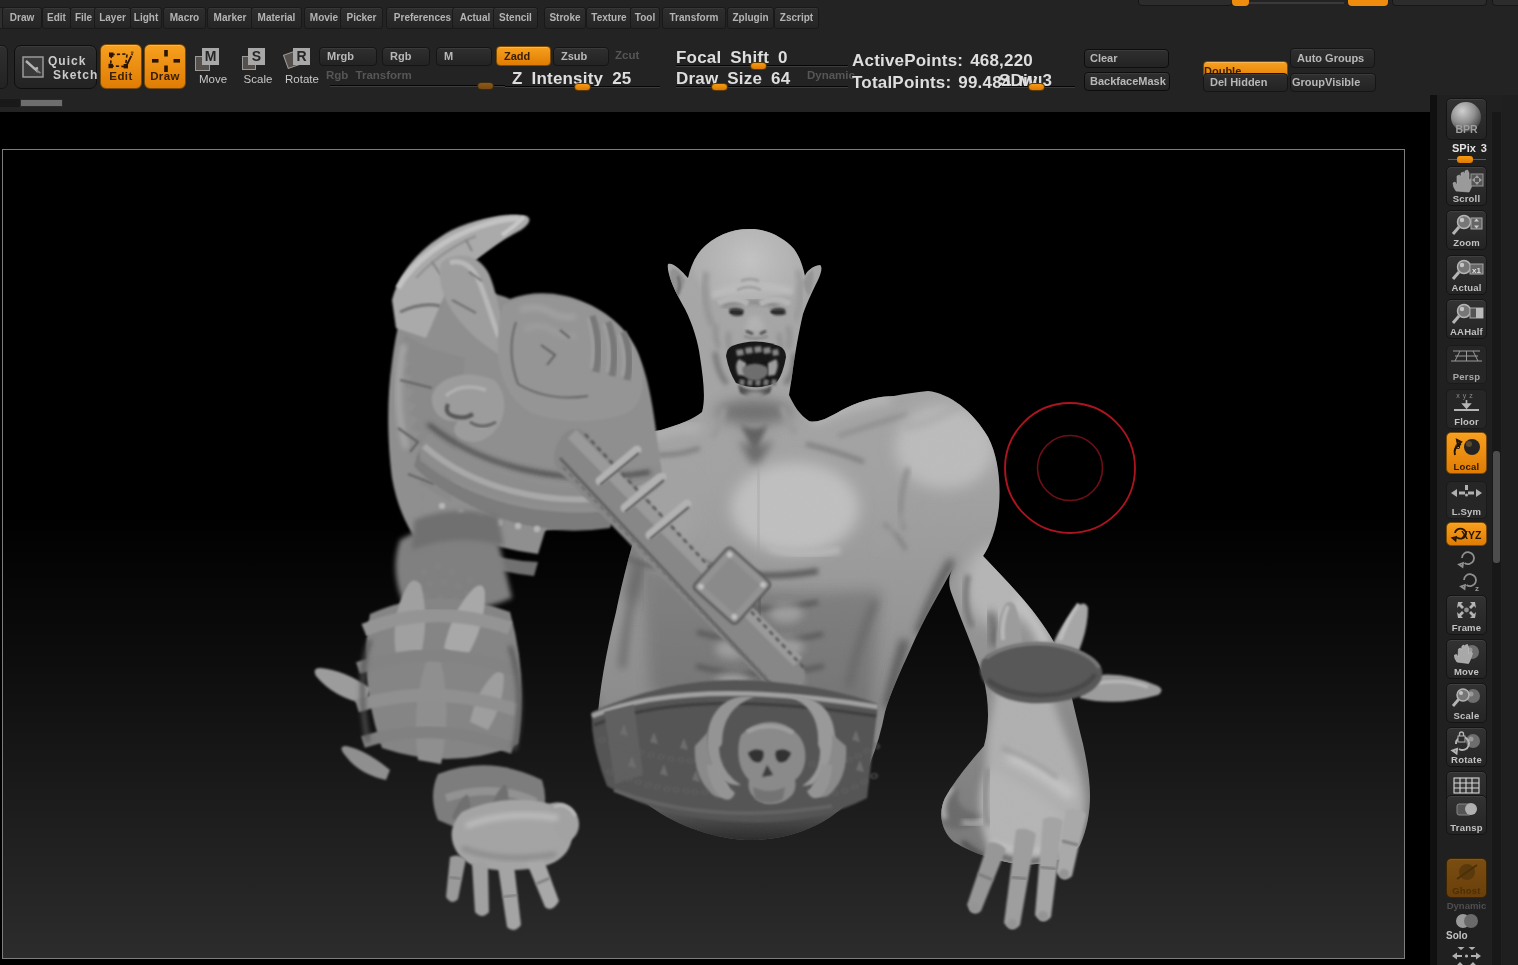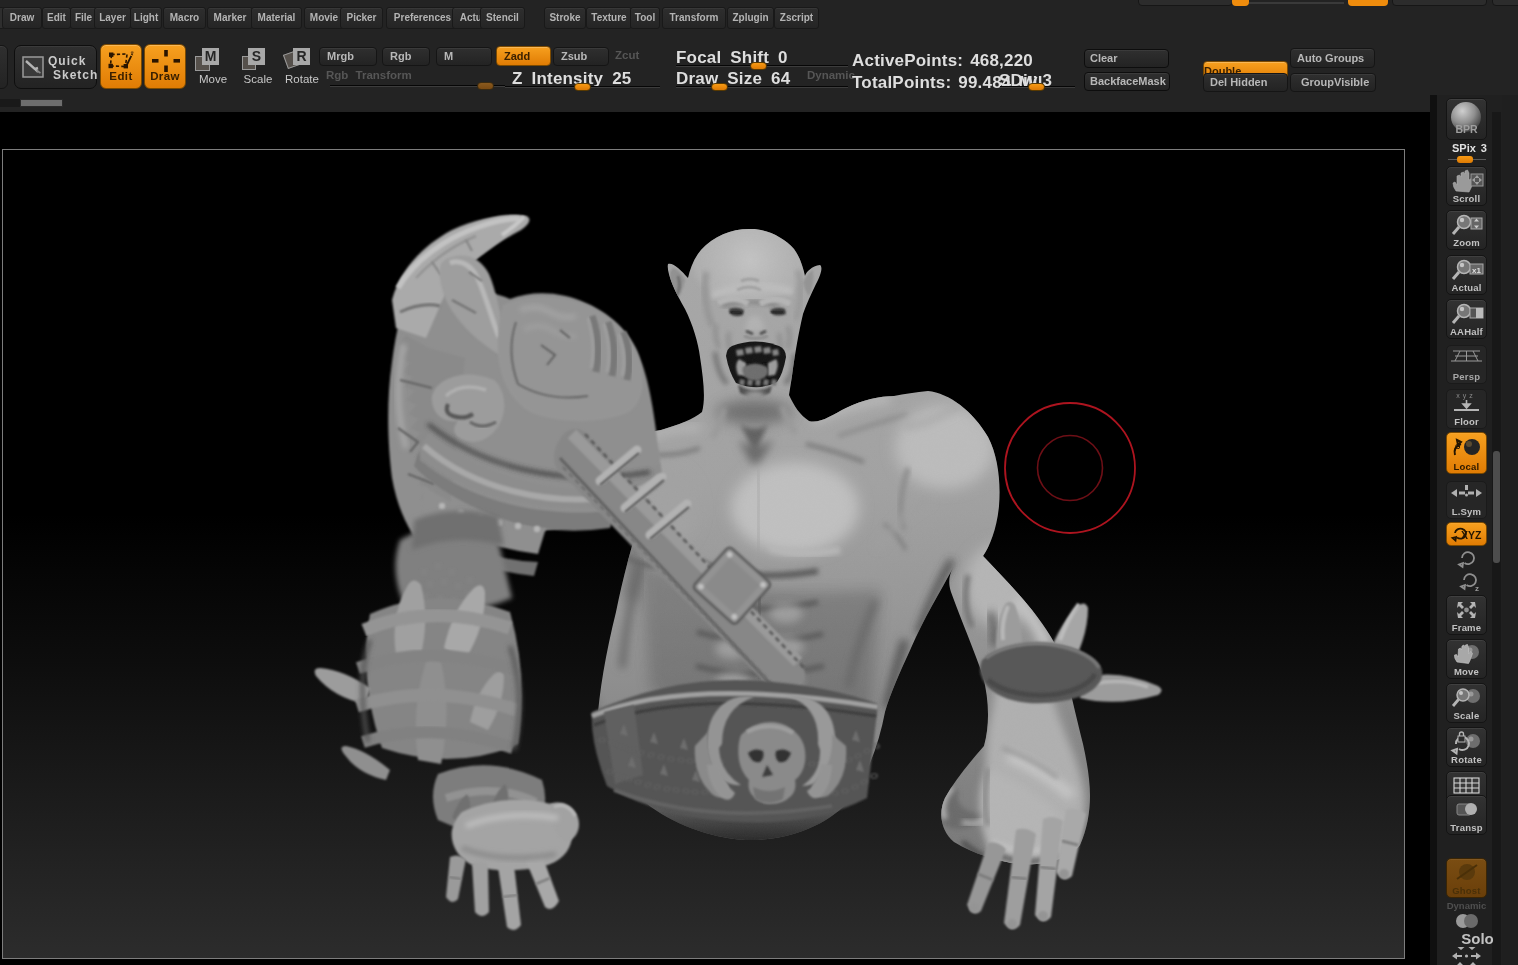--- a/index.html
+++ b/index.html
@@ -421,21 +421,21 @@
     <div class="mbtn" style="left:70px;width:27px">File</div>
     <div class="mbtn" style="left:94px;width:37px">Layer</div>
     <div class="mbtn" style="left:130px;width:32px">Light</div>
     <div class="mbtn" style="left:163px;width:43px">Macro</div>
     <div class="mbtn" style="left:207px;width:46px">Marker</div>
     <div class="mbtn" style="left:251px;width:51px">Material</div>
     <div class="mbtn" style="left:304px;width:40px">Movie</div>
     <div class="mbtn" style="left:340px;width:43px">Picker</div>
     <div class="mbtn" style="left:386px;width:73px">Preferences</div>
     <div class="mbtn" style="left:452px;width:46px">Actual</div>
-    <div class="mbtn" style="left:480px;width:45px">Stencil</div>
+    <div class="mbtn" style="left:493px;width:45px">Stencil</div>
     <div class="mbtn" style="left:544px;width:42px">Stroke</div>
     <div class="mbtn" style="left:586px;width:46px">Texture</div>
     <div class="mbtn" style="left:630px;width:30px">Tool</div>
     <div class="mbtn" style="left:662px;width:64px">Transform</div>
     <div class="mbtn" style="left:727px;width:47px">Zplugin</div>
     <div class="mbtn" style="left:774px;width:45px">Zscript</div>
 
     <div class="tbtn" style="left:-8px;top:45px;width:16px;height:44px;border-radius:6px"></div>
     <div class="tbtn" style="left:14px;top:45px;width:83px;height:44px;border-radius:7px;border:1px solid #0e0e0e">
       <svg width="22" height="22" style="position:absolute;left:7px;top:10px" viewBox="0 0 22 22">
@@ -505,21 +505,21 @@
     <div class="wlabel" style="left:852px;top:51px;word-spacing:2px">ActivePoints: 468,220</div>
     <div class="wlabel" style="left:852px;top:73px;word-spacing:2px">TotalPoints: 99.484 Mil</div>
     <div class="wlabel" style="left:999px;top:71px">SDiv 3</div>
     <div class="track" style="left:1000px;top:86px;width:75px"></div>
     <div class="handle" style="left:1028px;top:83px"></div>
     <div class="tbtn" style="left:1084px;top:49px;width:85px;height:19px;padding-left:5px;border:1px solid #0d0d0d">Clear</div>
     <div class="tbtn" style="left:1084px;top:72px;width:86px;height:19px;padding-left:5px;border:1px solid #0d0d0d">BackfaceMask</div>
     <div class="obtn" style="left:1203px;top:61px;width:85px;height:20px;padding-left:0;line-height:18px">Double</div>
     <div class="tbtn" style="left:1290px;top:48px;width:85px;height:20px;padding-left:6px;line-height:19px">Auto&nbsp;Groups</div>
     <div class="tbtn" style="left:1203px;top:73px;width:85px;height:19px;padding-left:6px">Del&nbsp;Hidden</div>
-    <div class="tbtn" style="left:1290px;top:73px;width:86px;height:19px;padding-left:10px">GroupVisible</div>
+    <div class="tbtn" style="left:1290px;top:73px;width:86px;height:19px;padding-left:1px">GroupVisible</div>
 
     <div style="position:absolute;left:0;top:99px;width:20px;height:8px;background:#191919"></div>
     <div style="position:absolute;left:20px;top:99px;width:43px;height:8px;background:#6e6e6e;border:1px solid #2a2a2a"></div>
   </div>
 
   <div id="sb">
     <div id="sbdiv"></div>
       <div id="sbsc"></div>
       <div id="sbthumb"></div>
       <div id="sbright"></div>
@@ -697,21 +697,21 @@
         <path d="M10 18 L30 4" stroke="#4a3008" stroke-width="2"></path>
       </svg>
       <div class="sblab" style="color:#4a3008">Ghost</div>
     </div>
     <div style="position:absolute;left:16px;top:805px;width:41px;text-align:center;color:#4f4f4f;font-weight:bold;font-size:9.5px">Dynamic</div>
     <div style="position:absolute;left:16px;top:816px;width:41px;height:30px">
       <svg width="41" height="20" viewBox="0 0 41 20">
         <circle cx="17" cy="10" r="7" fill="#9a9a9a"></circle>
         <circle cx="25" cy="10" r="7" fill="#6a6a6a"></circle>
       </svg>
-      <div style="position:absolute;left:11px;width:41px;top:19px;text-align:center;color:#c2c2c2;font-weight:bold;font-size:15px">Solo</div>
+      <div style="position:absolute;left:0;width:41px;top:19px;text-align:left;color:#c2c2c2;font-weight:bold;font-size:10px">Solo</div>
     </div>
     <div style="position:absolute;left:16px;top:852px;width:41px;height:18px">
       <svg width="41" height="18" viewBox="0 0 41 18">
         <g fill="#b0b0b0">
           <path d="M6 9 l5 -3.5 v7 z M35 9 l-5 -3.5 v7 z M15 3 l3.5 -3 h-7 z M26 3 l3.5 -3 h-7 z"></path>
           <path d="M14 15 l3 3 h-6 z M27 15 l3 3 h-6 z"></path>
           <circle cx="20.5" cy="9" r="1.6"></circle>
           <rect x="10" y="8" width="6" height="2"></rect>
             <rect x="25" y="8" width="6" height="2"></rect>
         </g>

